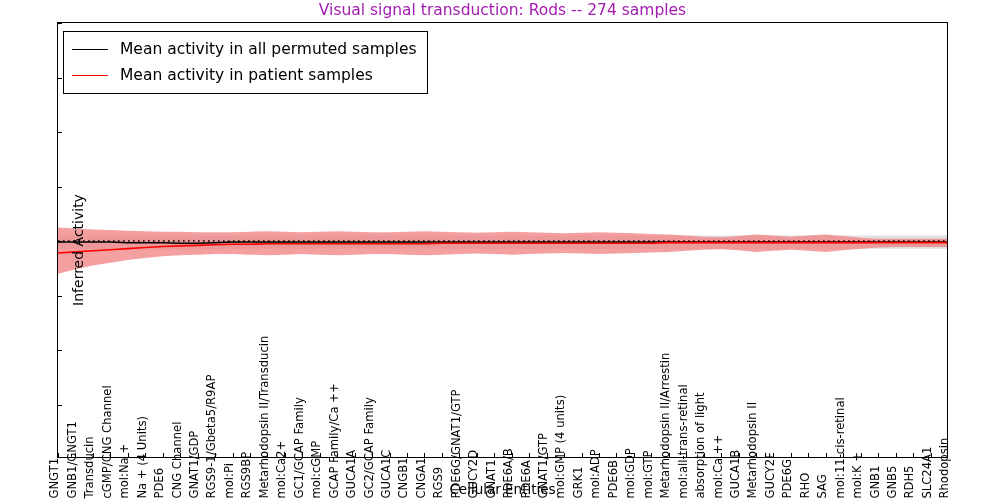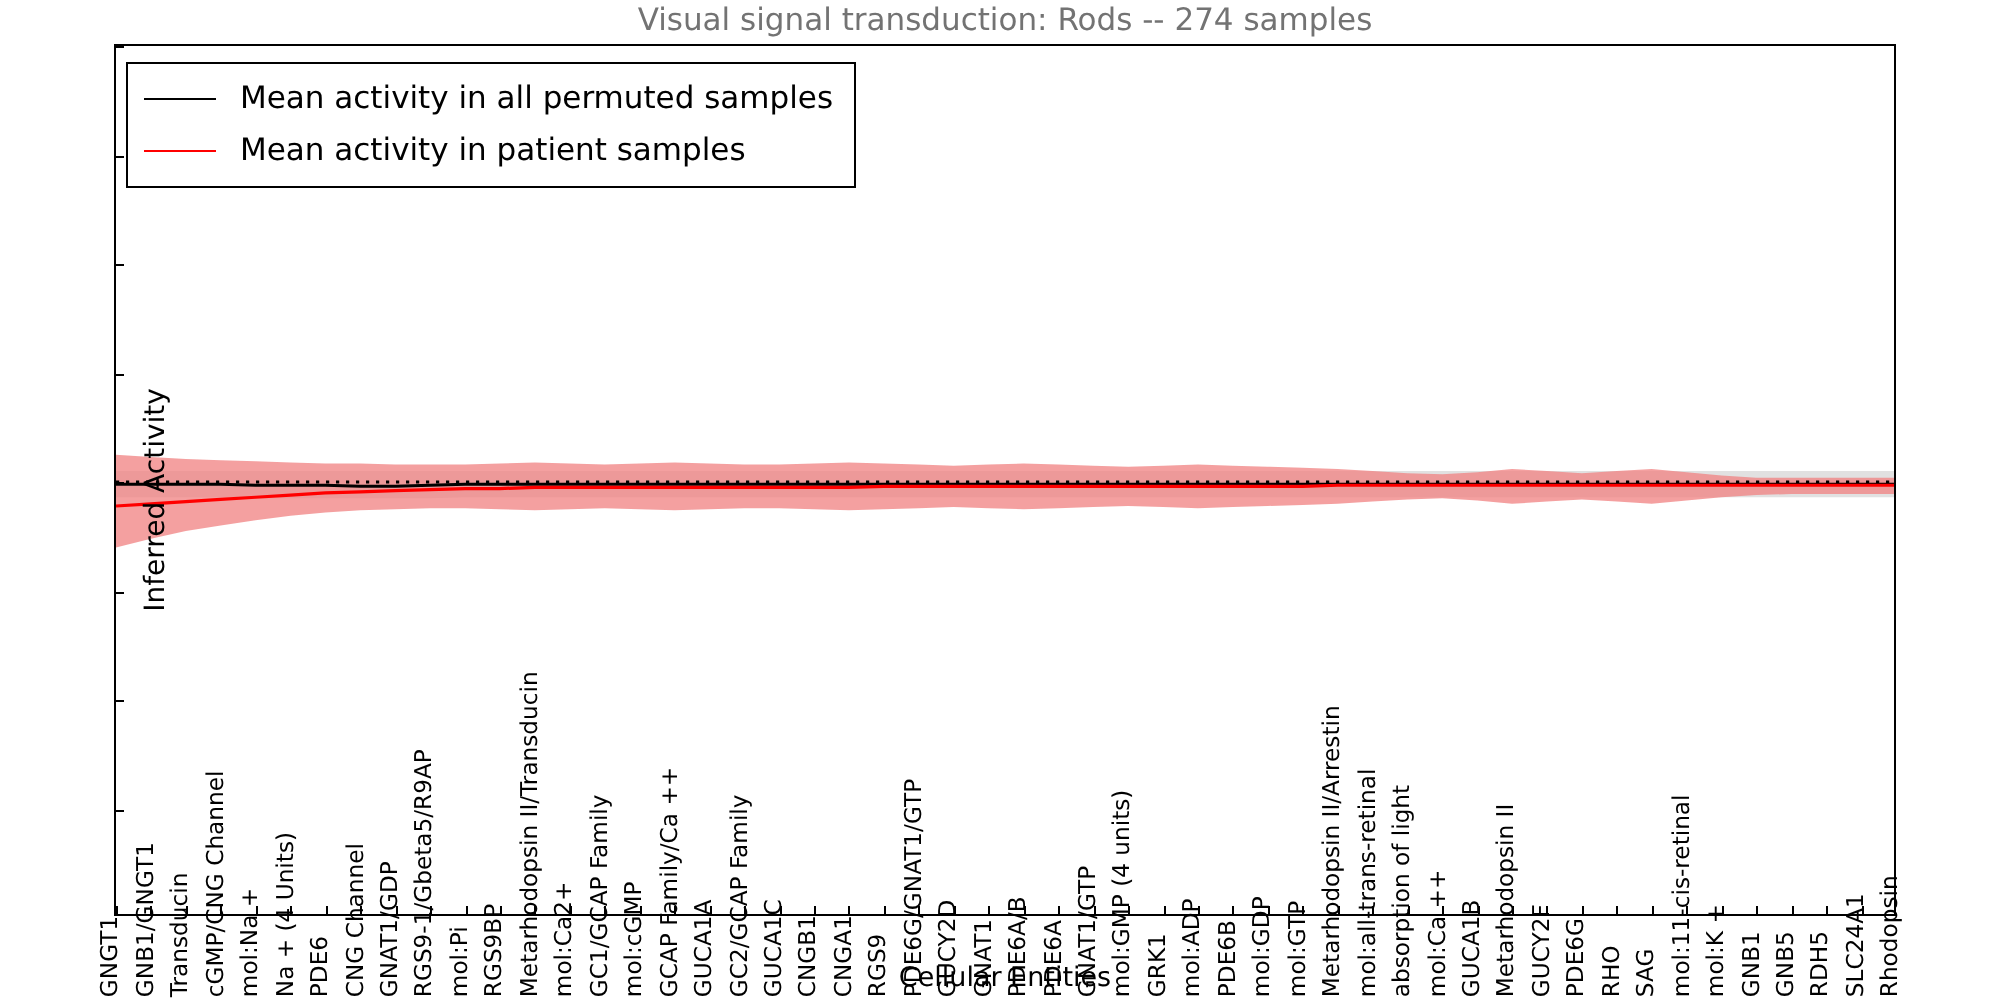--- a/index.html
+++ b/index.html
@@ -8,21 +8,21 @@
     background:#ffffff;
     font-family:"DejaVu Sans", sans-serif;
     overflow:hidden;
   }
   #figure{position:relative;width:1000px;height:500px;}
 
   
   #chart-title{
     position:absolute;left:57px;top:1px;width:891px;
     text-align:center;
-    font-size:15.5px;color:#737373;
+    font-size:15.5px;color:#a21caf;
     white-space:nowrap;
   }
 
   
   #axes{
     position:absolute;left:57px;top:22px;
     width:891px;height:436px;
     border:1.3px solid #000;
     box-sizing:border-box;
     background:#ffffff;

